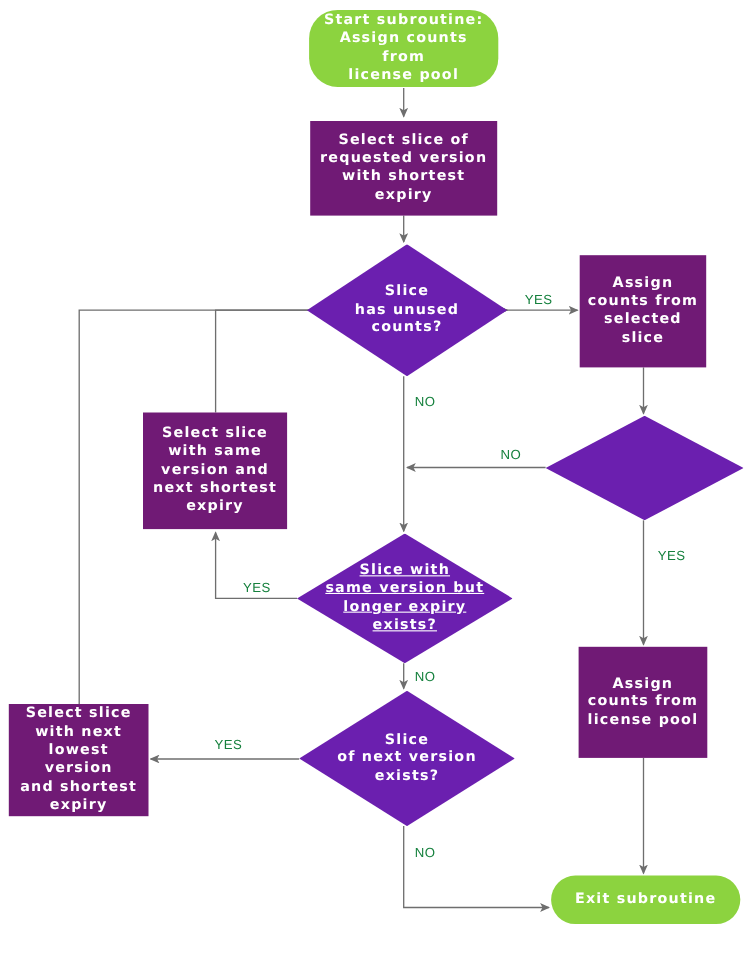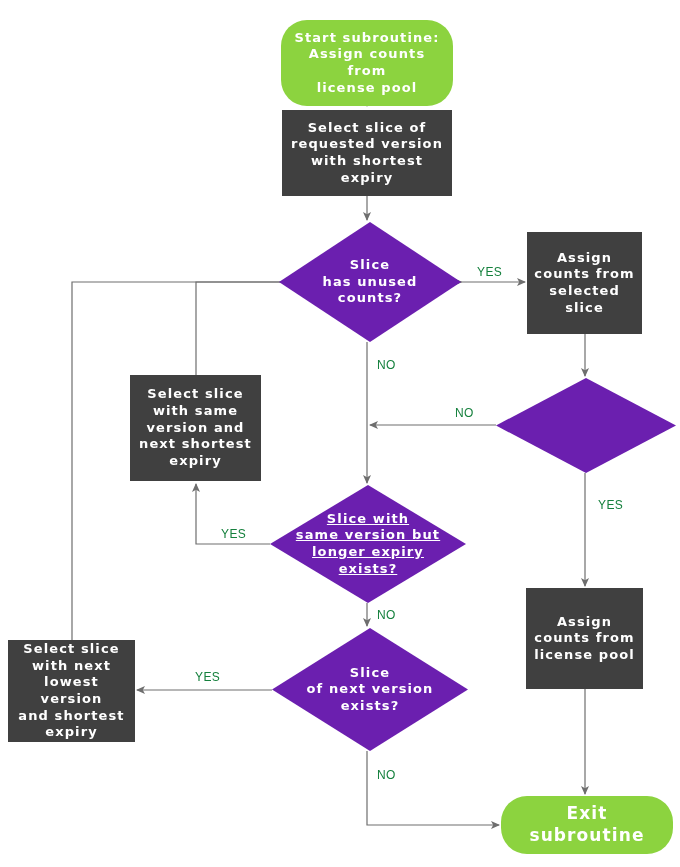--- a/index.html
+++ b/index.html
@@ -32,21 +32,21 @@
     justify-content: center;
     text-align: center;
     color: #ffffff;
     font-weight: bold;
     letter-spacing: 1.1px;
     line-height: 1.28;
     box-sizing: border-box;
     z-index: 3;
   }
   .node-process {
-    background: #404040;
+    background: #701a75;
   }
   .node-terminator {
     background: #8CD33F;
     border-radius: 26px;
   }
   .node-decision {
     background: transparent;
   }
   .node-decision .diamond-shape {
     position: absolute;
@@ -100,21 +100,21 @@
         <polyline points="196,375 196,282 461,282" fill="none" stroke="#6E6E6E" stroke-width="1.2" marker-end="url(#arrowhead)"></polyline>
         <polyline points="367,603 367,626" fill="none" stroke="#6E6E6E" stroke-width="1.2" marker-end="url(#arrowhead)"></polyline>
         <polyline points="272,690 137,690" fill="none" stroke="#6E6E6E" stroke-width="1.2" marker-end="url(#arrowhead)"></polyline>
         <polyline points="72,640 72,282 461,282" fill="none" stroke="#6E6E6E" stroke-width="1.2" marker-end="url(#arrowhead)"></polyline>
         <polyline points="367,751 367,825 499,825" fill="none" stroke="#6E6E6E" stroke-width="1.2" marker-end="url(#arrowhead)"></polyline>
         <polyline points="585,689 585,794" fill="none" stroke="#6E6E6E" stroke-width="1.2" marker-end="url(#arrowhead)"></polyline>
       </g>
   </svg>
 
   <div id="node-layer">
-      <div class="node node-terminator" style="left: 281px; top: 20px; width: 172px; height: 86px; font-size: 13px;">
+      <div class="node node-terminator" style="left: 281px; top: 9px; width: 172px; height: 70px; font-size: 13px;">
         <div class="node-text">Start subroutine:
 Assign counts from
 license pool</div>
       </div>
       <div class="node node-process" style="left: 282px; top: 110px; width: 170px; height: 86px; font-size: 13px;">
         <div class="node-text">Select slice of
 requested version
 with shortest
 expiry</div>
       </div>
@@ -158,21 +158,21 @@
 with next
 lowest version
 and shortest
 expiry</div>
       </div>
       <div class="node node-process" style="left: 526px; top: 588px; width: 117px; height: 101px; font-size: 13px;">
         <div class="node-text">Assign
 counts from
 license pool</div>
       </div>
-      <div class="node node-terminator" style="left: 501px; top: 796px; width: 172px; height: 58px; font-size: 17px;">
+      <div class="node node-terminator" style="left: 501px; top: 796px; width: 172px; height: 44px; font-size: 13px;">
         <div class="node-text">Exit subroutine</div>
       </div>
     </div>
   <div id="label-layer">
       <div class="edge-label" style="left: 477px; top: 265px;">YES</div>
       <div class="edge-label" style="left: 455px; top: 406px;">NO</div>
       <div class="edge-label" style="left: 598px; top: 498px;">YES</div>
       <div class="edge-label" style="left: 377px; top: 358px;">NO</div>
       <div class="edge-label" style="left: 221px; top: 527px;">YES</div>
       <div class="edge-label" style="left: 377px; top: 608px;">NO</div>

